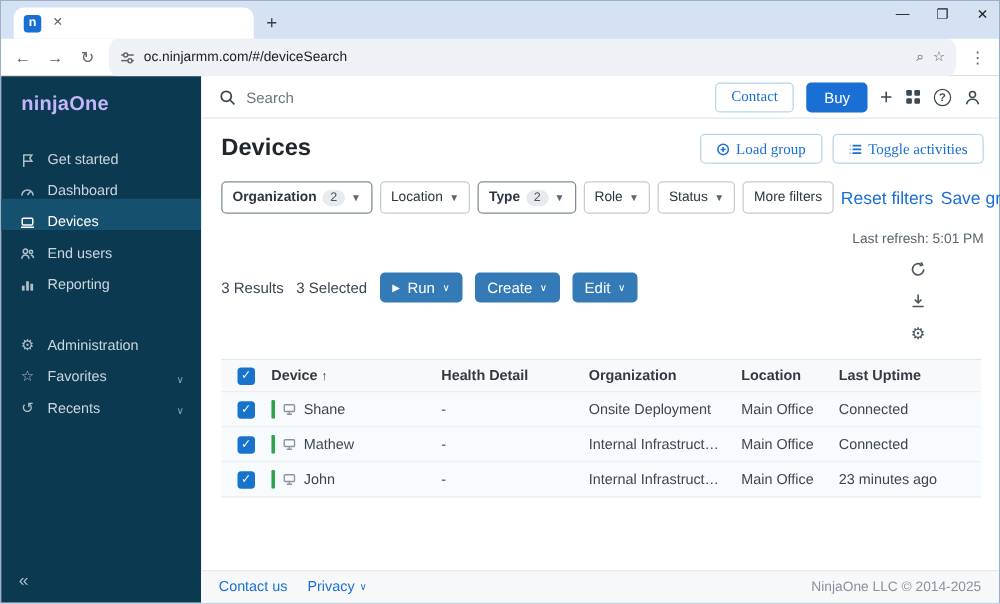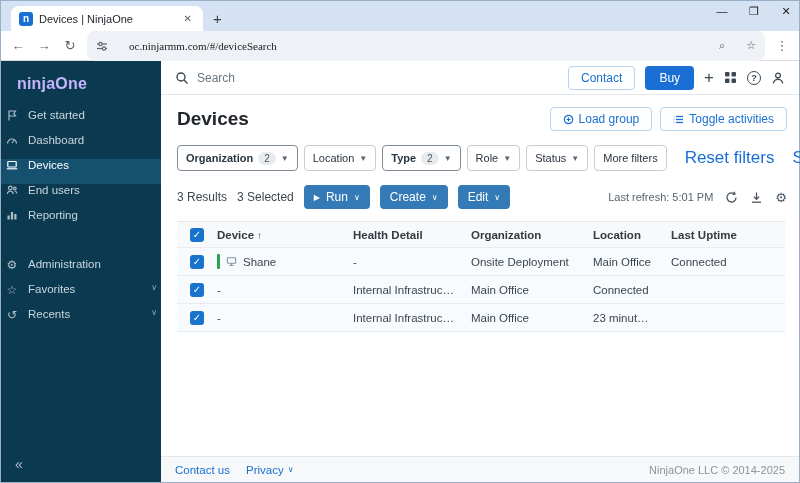--- a/index.html
+++ b/index.html
@@ -12,68 +12,68 @@
   .favicon { width:14px; height:14px; border-radius:3px; background:#1a6fd4; color:#fff; font-size:10px; font-weight:bold; display:flex; align-items:center; justify-content:center; flex:none; }
   .tab-title { font-size:11px; color:#1f2328; white-space:nowrap; overflow:hidden; text-overflow:ellipsis; flex:1; }
   .tab-close { font-size:10px; color:#5f6368; padding:2px 3px; cursor:default; }
   .newtab { font-size:15px; color:#3c4043; margin:0 0 4px 10px; }
   .wincontrols { position:absolute; right:6px; top:4px; display:flex; gap:18px; font-size:11px; color:#222; }
   .wincontrols span { width:14px; text-align:center; }
 
   
   .navbar { height:30px; background:#fff; border-bottom:1px solid #dadce0; display:flex; align-items:center; padding:0 8px; gap:8px; flex:none; }
   .nav-ic { font-size:13px; color:#5f6368; width:18px; text-align:center; }
-  .omnibox { flex:1; height:20px; background:#eef1f5; border-radius:10px; display:flex; align-items:center; padding:16px 9px; gap:21px;font-family:Liberation Serif, serif; }
+  .omnibox { flex:1; height:20px; background:#eef1f5; border-radius:10px; display:flex; align-items:center; padding:16px 9px; gap:7px; }
   .omnibox .url { font-size:11px; color:#202124; flex:1; }
   .omni-ic { font-size:11px; color:#5f6368; }
 
   
   .app { flex:1; display:flex; min-height:0; }
 
   .sidebar { width:160px; background:#0b3950; color:#c9d6dd; display:flex; flex-direction:column; flex:none; }
   .logo { padding:14px 16px 16px; font-size:16px; font-weight:bold; color:#c4b5fd; letter-spacing:.2px; }
   .snav { list-style:none; }
-  .sitem { height:25px; display:flex; align-items:flex-start; gap:9px; padding:0 4px; font-size:11.5px; cursor:default; }
+  .sitem { height:25px; display:flex; align-items:flex-end; gap:9px; padding:0 14px; font-size:11.5px; cursor:default; }
   .sitem .sic { width:14px; text-align:center; font-size:12px; display:flex; align-items:center; justify-content:center; color:#aebfc9; }
   .sitem.active { background:#15506e; color:#fff; }
   .sitem.active .sic { color:#fff; }
   .sitem .chev { margin-left:auto; font-size:8px; color:#8fa5b1; }
   .snav-gap { margin-top:24px; }
   .collapse { margin-top:auto; padding:10px 14px; font-size:14px; color:#aebfc9; }
 
   .main { flex:1; display:flex; flex-direction:column; min-width:0; background:#fff; }
 
   
   .topbar { height:34px; border-bottom:1px solid #e4e7ea; display:flex; align-items:center; padding:0 14px; gap:10px; flex:none; }
   .search-wrap { display:flex; align-items:flex-start; gap:8px; flex:1; }
   .search-input { border:none; outline:none; font-size:12px; color:#3c4650; width:220px; font-family:inherit; background:transparent; }
   .search-input::placeholder { color:#6b7680; }
-  .btn-outline-blue { height:24px; padding:0 12px; border:1px solid #b7d3ef; border-radius:4px; background:#fff; color:#1a6fd4; font-size:12px; display:inline-flex; align-items:center; gap:5px; font-family:Liberation Sans, sans-serif; }
+  .btn-outline-blue { height:24px; padding:0 12px; border:1px solid #b7d3ef; border-radius:4px; background:#fff; color:#1a6fd4; font-size:12px; display:inline-flex; align-items:center; gap:5px; font-family:Liberation Serif, serif; }
   .btn-buy { height:24px; padding:0 14px; border:none; border-radius:4px; background:#1a6fd4; color:#fff; font-size:12px; font-family:inherit; }
   .top-ic { color:#3c4852; font-size:15px; display:flex; align-items:center; }
   .help-circle { width:14px; height:14px; border:1.3px solid #3c4852; border-radius:50%; font-size:9px; display:flex; align-items:center; justify-content:center; color:#3c4852; font-weight:bold; }
 
   
   .content { flex:1; padding:12px 12px 0 16px; min-height:0; }
   .page-head { display:flex; align-items:center; }
   .page-title { font-size:19px; font-weight:600; color:#20262c; }
   .page-head .right { margin-left:auto; display:flex; gap:8px; }
 
   .filterbar { margin-top:14px; display:flex; align-items:center; gap:6px; }
   .fbtn { height:26px; padding:0 8px; border:1px solid #c6ccd2; border-radius:4px; background:#fff; font-size:11px; color:#2b3540; display:inline-flex; align-items:center; gap:5px; font-family:inherit; white-space:nowrap; }
   .fbtn.sel { border-color:#7f8c98; font-weight:bold; }
   .fbadge { background:#e8ebee; border-radius:8px; padding:1px 6px; font-size:10px; color:#4a5560; font-weight:normal; }
   .fcaret { font-size:8px; color:#5a6673; }
-  .flink { font-size:17px; color:#1a6fd4; margin-left:12px; white-space:nowrap; text-decoration:none; }
+  .flink { font-size:14px; color:#1a6fd4; margin-left:0; white-space:nowrap; text-decoration:none; }
 
   .actionbar { margin-top:14px; display:flex; align-items:center; gap:10px; }
   .res-txt { font-size:12px; color:#3c4650;text-align:right; }
   .abtn { height:24px; padding:0 10px; border:none; border-radius:4px; background:#337ab7; color:#fff; font-size:12px; display:inline-flex; align-items:center; gap:6px; font-family:inherit; }
   .abtn .ccaret { font-size:8px; }
-  .actionbar .right { margin-left:auto; display:flex; align-items:center; gap:12px; color:#4a5560; }
+  .actionbar .right { margin-left:auto; display:flex; align-items:center; gap:12px; color:#4a5560;flex-direction:column; }
   .refresh-txt { font-size:11px; color:#5a646e; }
   .aic { font-size:13px; color:#4a5560; display:flex; align-items:center; }
 
   
   .dtable { margin-top:12px; margin-right:2px; border-top:1px solid #e6e9ec; }
   .trow { display:grid; grid-template-columns:40px 136px 118px 122px 78px 1fr; align-items:center; border-bottom:1px solid #e9ecef; }
   .thead { height:26px; background:#f7f9fa; }
   .thead .hcell { font-size:11.5px; font-weight:bold; color:#333a41; }
   .tbody-row { height:28px; background:#f7fbfe; }
   .cell { font-size:11.5px; color:#3c4650; padding-right:16px; white-space:nowrap; overflow:hidden; text-overflow:ellipsis; }
@@ -92,21 +92,20 @@
   svg { display:block; }
 </style>
 </head>
 <body>
 
 <div class="window">
 
   <div class="titlebar">
     <div class="tab">
       <span class="favicon">n</span>
-      <span class="tab-title">Devices | NinjaOne</span>
       <span class="tab-close">✕</span>
     </div>
     <span class="newtab">+</span>
     <div class="wincontrols">
       <span>—</span>
       <span>❐</span>
       <span>✕</span>
     </div>
   </div>
 
@@ -356,30 +355,52 @@
             <div class="cell">-</div>
             <div class="cell">Onsite Deployment</div>
             <div class="cell">Main Office</div>
             <div class="cell">Connected</div>
           </div>
 
           <div class="trow tbody-row">
             <div class="cb-cell">
                 <span class="checkbox">✓</span>
               </div>
+            <div class="cell dev-cell">
+              <span class="hbar"></span>
+              <span class="dev-ic">
+                <svg width="11" height="11" viewBox="0 0 11 11" fill="none" stroke="#8a959e" stroke-width="1.1">
+                    <rect x="1.4" y="1.8" width="8.2" height="5.4" rx="0.7"></rect>
+                    <line x1="3.4" y1="9.4" x2="7.6" y2="9.4"></line>
+                    <line x1="5.5" y1="7.2" x2="5.5" y2="9.4"></line>
+                  </svg>
+              </span>
+              <span>Mathew</span>
+            </div>
             <div class="cell">-</div>
             <div class="cell">Internal Infrastructure</div>
             <div class="cell">Main Office</div>
             <div class="cell">Connected</div>
           </div>
 
           <div class="trow tbody-row">
             <div class="cb-cell">
                 <span class="checkbox">✓</span>
               </div>
+            <div class="cell dev-cell">
+              <span class="hbar"></span>
+              <span class="dev-ic">
+                <svg width="11" height="11" viewBox="0 0 11 11" fill="none" stroke="#8a959e" stroke-width="1.1">
+                    <rect x="1.4" y="1.8" width="8.2" height="5.4" rx="0.7"></rect>
+                    <line x1="3.4" y1="9.4" x2="7.6" y2="9.4"></line>
+                    <line x1="5.5" y1="7.2" x2="5.5" y2="9.4"></line>
+                  </svg>
+              </span>
+              <span>John</span>
+            </div>
             <div class="cell">-</div>
             <div class="cell">Internal Infrastructure</div>
             <div class="cell">Main Office</div>
             <div class="cell">23 minutes ago</div>
           </div>
         </div>
       </div>
 
       <div class="footer">
         <a href="#">Contact us</a>

